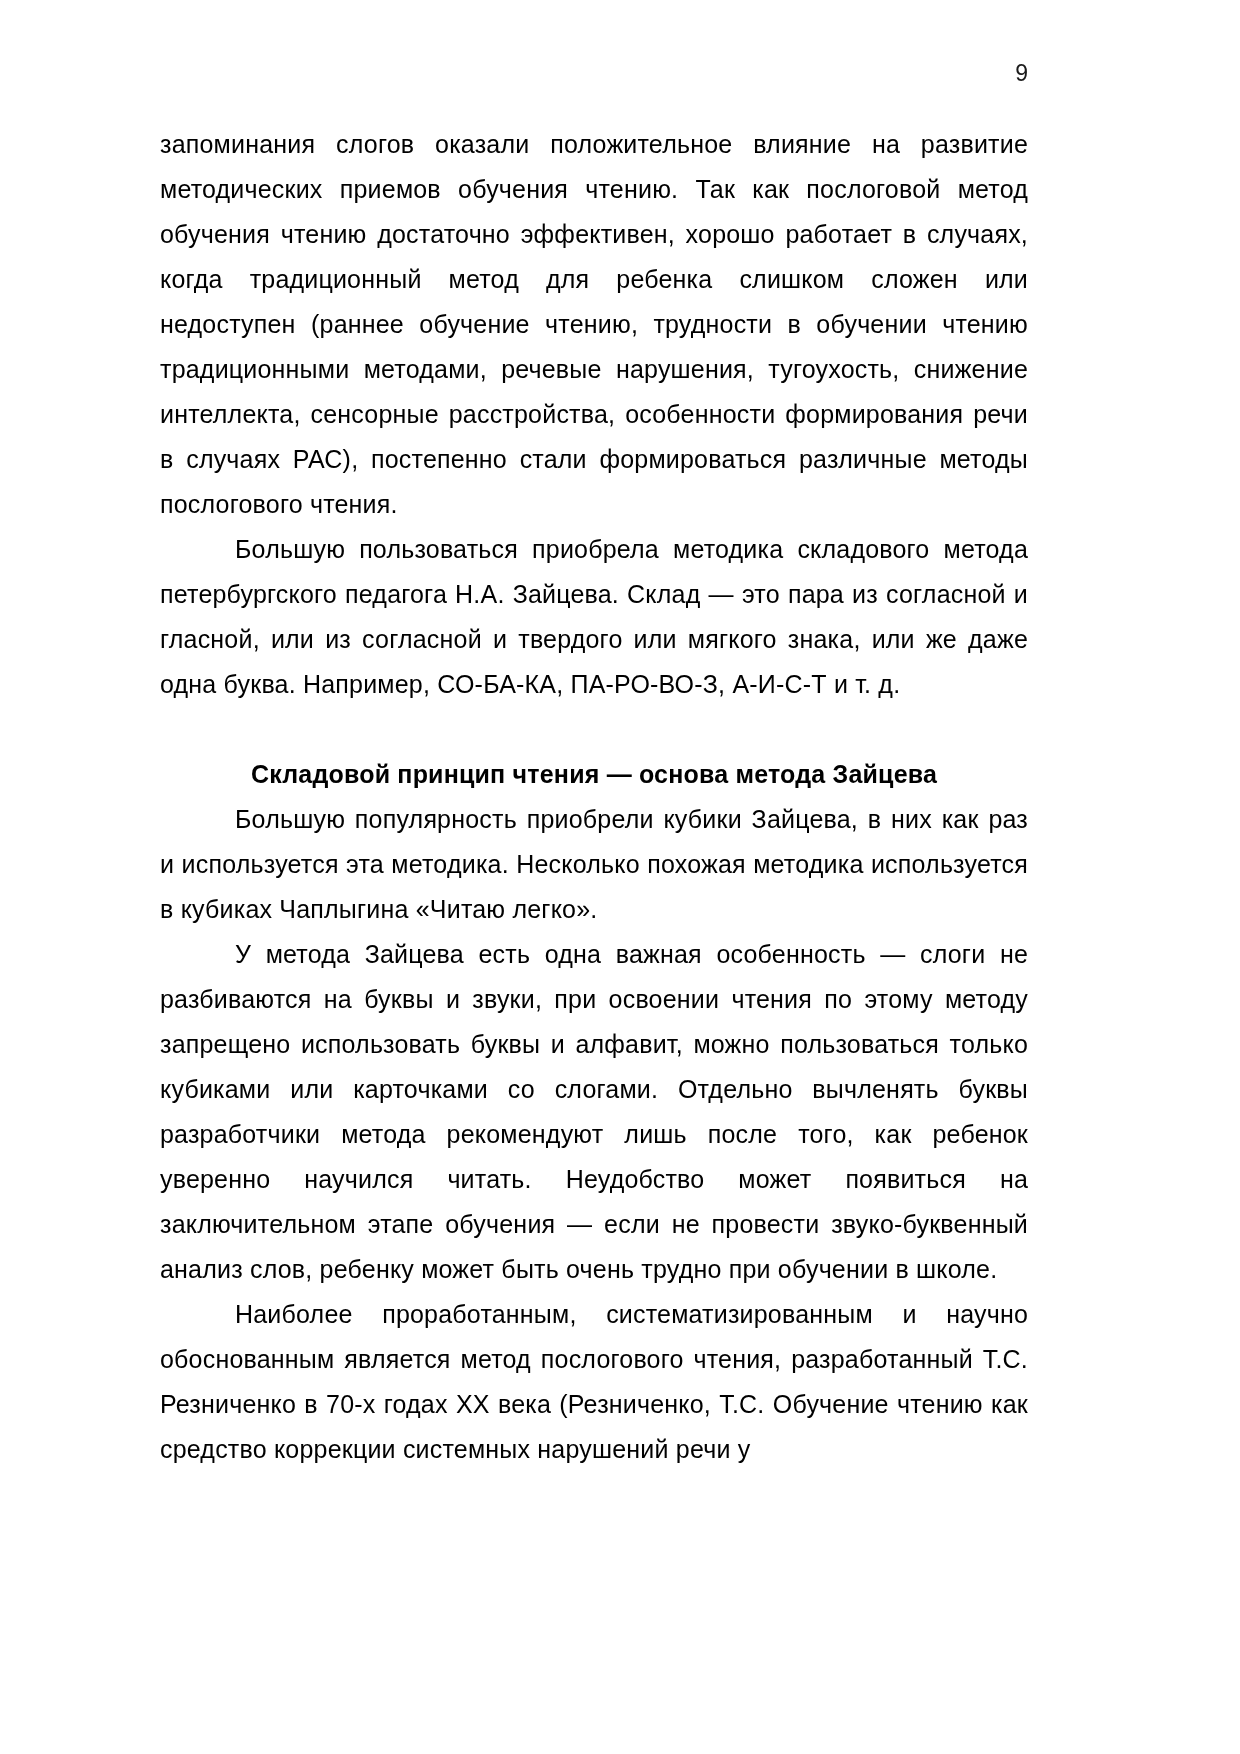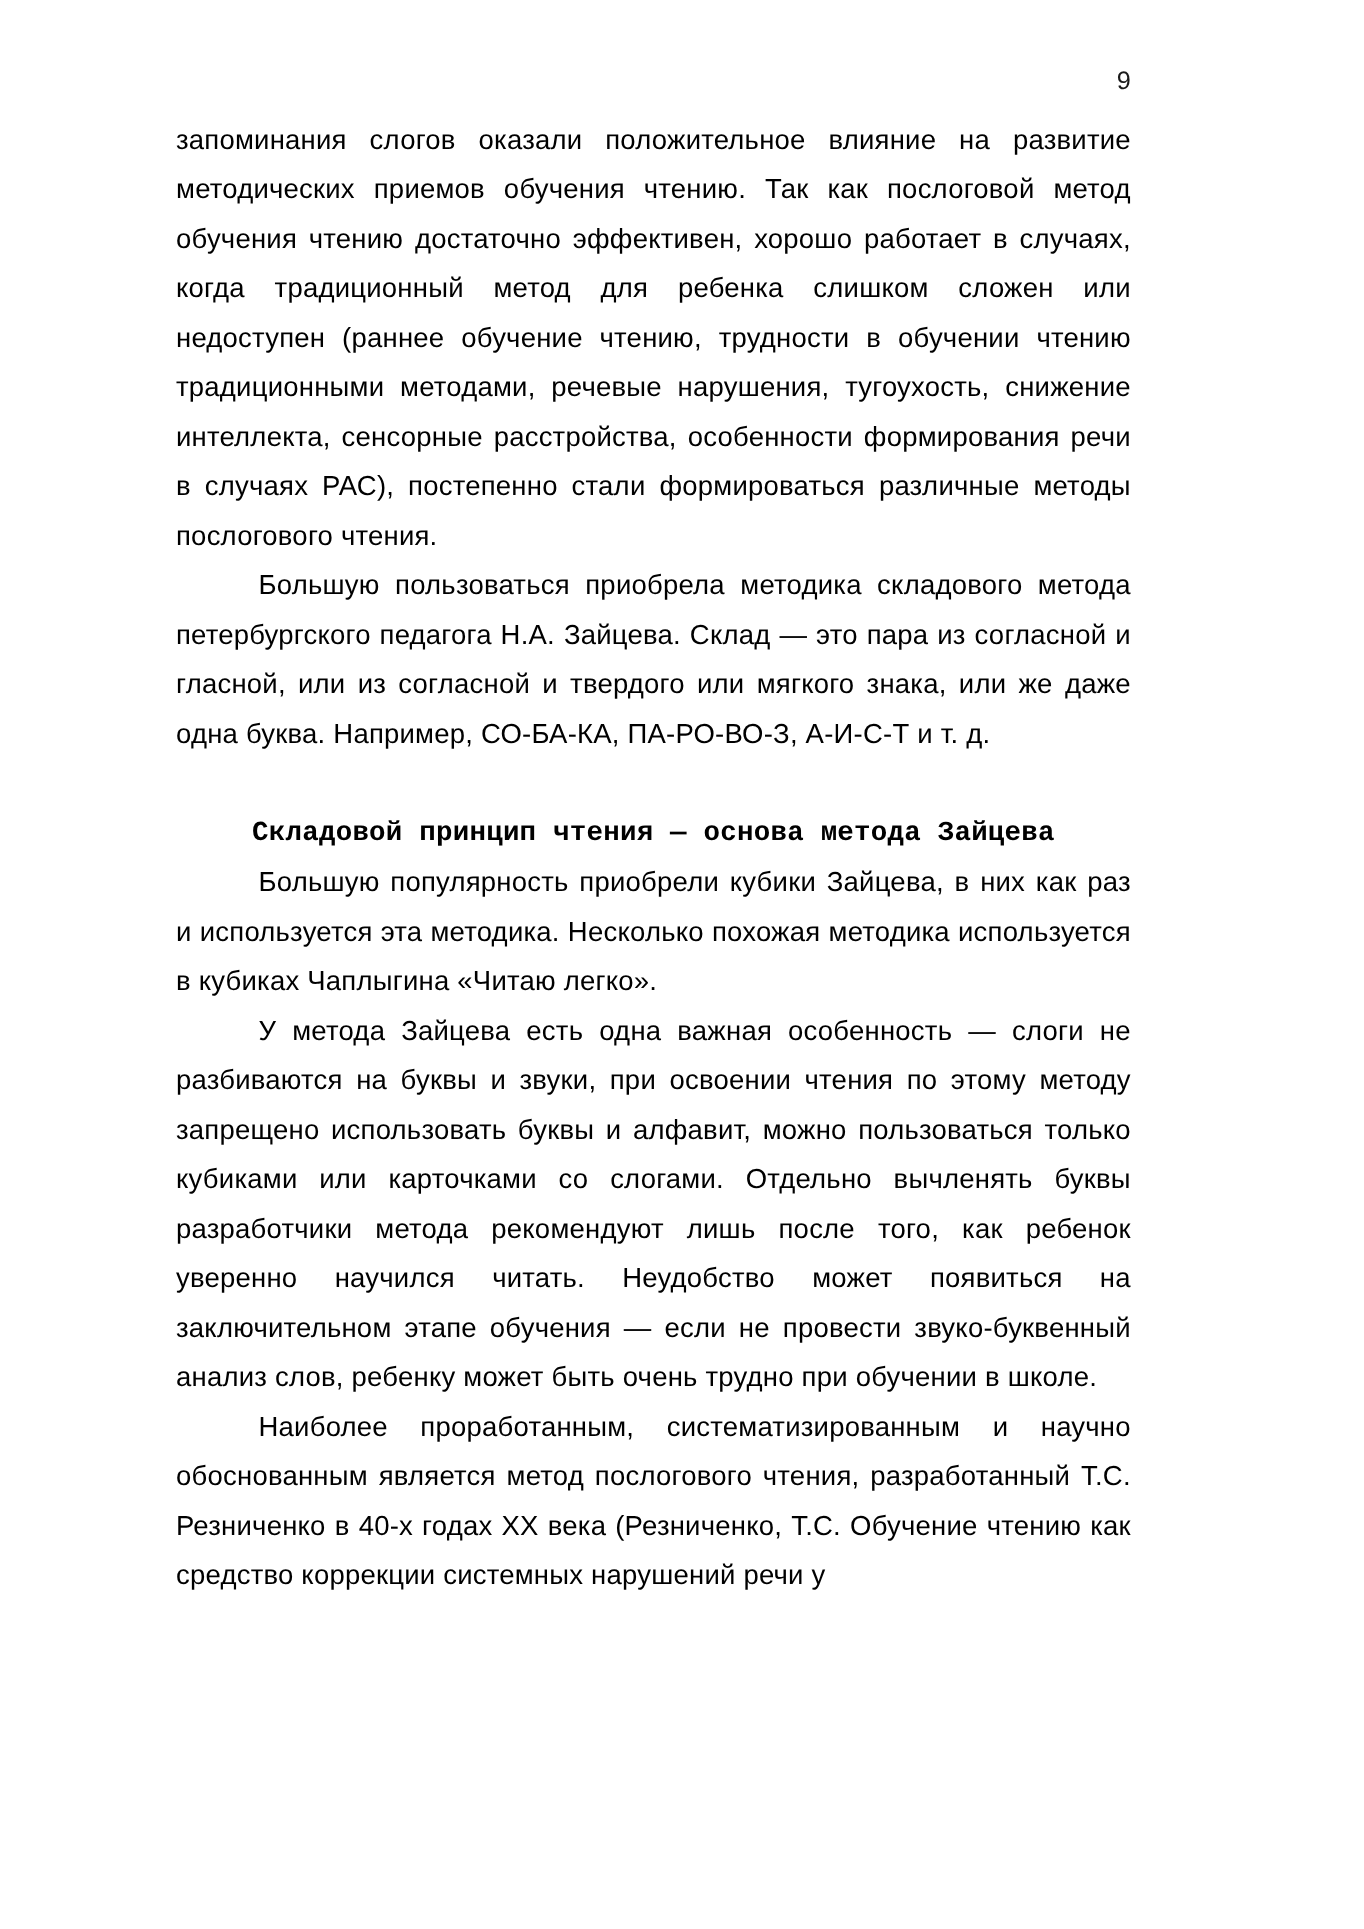--- a/index.html
+++ b/index.html
@@ -20,21 +20,21 @@
   .page-number {
     position: absolute;
     top: 62px;
     right: 212px;
     font-size: 23px;
     line-height: 1;
     color: #1a1a1a;
   }
   .doc-body {
     position: absolute;
-    top: 105px;
+    top: 122px;
     left: 160px;
     width: 868px;
   }
   .doc-body p {
     margin: 0;
     font-size: 25px;
     line-height: 45px;
     text-align: justify;
     letter-spacing: 0.2px;
   }
@@ -42,29 +42,28 @@
     text-indent: 75px;
   }
   .doc-body p.para.no-indent {
     text-indent: 0;
   }
   .doc-body p.heading {
     margin-top: 45px;
     font-weight: bold;
     text-align: center;
     text-indent: 0;
-    font-family: Liberation Mono, monospace;
   }
 </style>
 </head>
 <body>
 
 <div class="page">
   <div class="page-number">9</div>
   <div class="doc-body" id="doc-body">
       <p class="para no-indent">запоминания слогов оказали положительное влияние на развитие методических приемов обучения чтению. Так как послоговой метод обучения чтению достаточно эффективен, хорошо работает в случаях, когда традиционный метод для ребенка слишком сложен или недоступен (раннее обучение чтению, трудности в обучении чтению традиционными методами, речевые нарушения, тугоухость, снижение интеллекта, сенсорные расстройства, особенности формирования речи в случаях РАС), постепенно стали формироваться различные методы послогового чтения.</p>
       <p class="para">Большую пользоваться приобрела методика складового метода петербургского педагога Н.А. Зайцева. Склад — это пара из согласной и гласной, или из согласной и твердого или мягкого знака, или же даже одна буква. Например, СО-БА-КА, ПА-РО-ВО-З, А-И-С-Т и т. д.</p>
       <p class="heading">Складовой принцип чтения — основа метода Зайцева</p>
       <p class="para">Большую популярность приобрели кубики Зайцева, в них как раз и используется эта методика. Несколько похожая методика используется в кубиках Чаплыгина «Читаю легко».</p>
       <p class="para">У метода Зайцева есть одна важная особенность — слоги не разбиваются на буквы и звуки, при освоении чтения по этому методу запрещено использовать буквы и алфавит, можно пользоваться только кубиками или карточками со слогами. Отдельно вычленять буквы разработчики метода рекомендуют лишь после того, как ребенок уверенно научился читать. Неудобство может появиться на заключительном этапе обучения — если не провести звуко-буквенный анализ слов, ребенку может быть очень трудно при обучении в школе.</p>
-      <p class="para">Наиболее проработанным, систематизированным и научно обоснованным является метод послогового чтения, разработанный Т.С. Резниченко в 40-х годах XX века (Резниченко, Т.С. Обучение чтению как средство коррекции системных нарушений речи у</p>
+      <p class="para">Наиболее проработанным, систематизированным и научно обоснованным является метод послогового чтения, разработанный Т.С. Резниченко в 70-х годах XX века (Резниченко, Т.С. Обучение чтению как средство коррекции системных нарушений речи у</p>
     </div>
 </div>
 
 </body></html>

